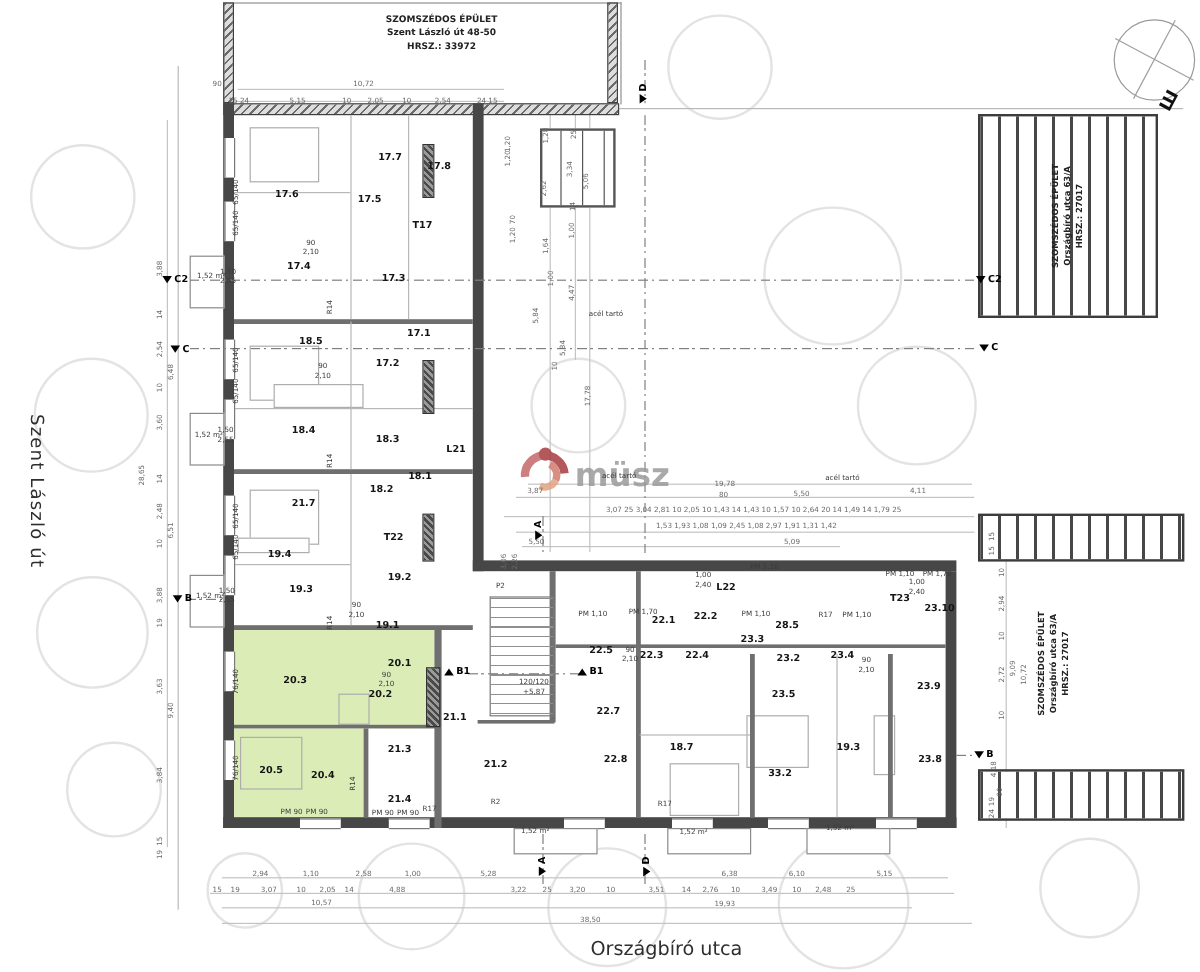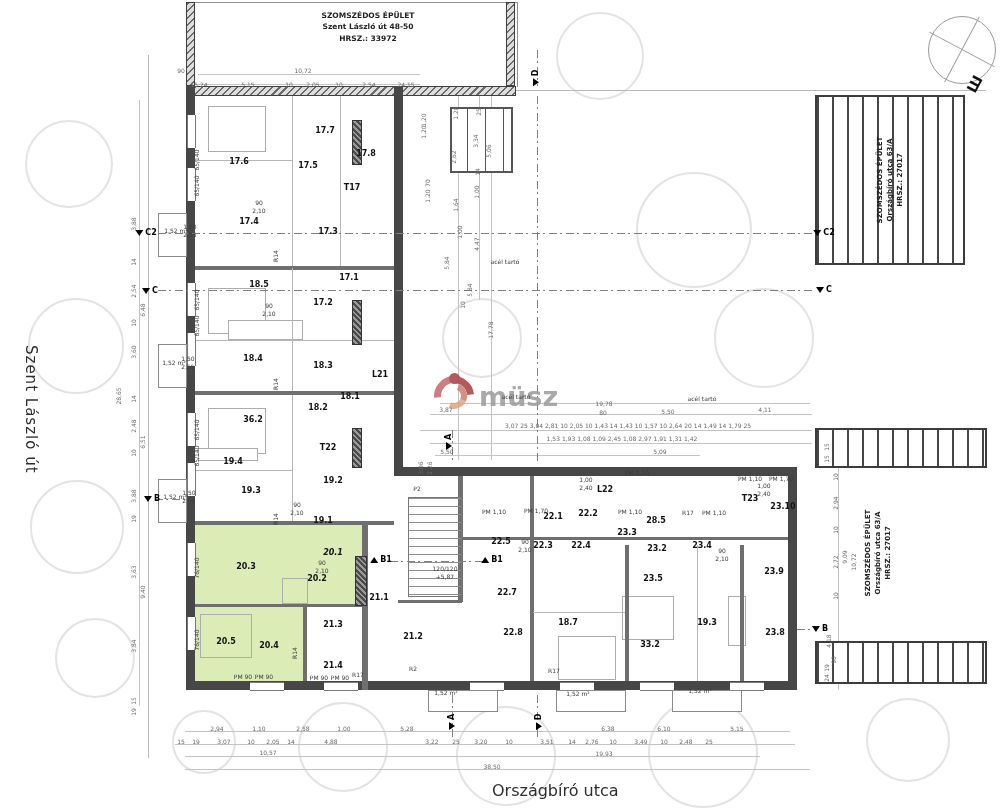--- a/index.html
+++ b/index.html
@@ -229,35 +229,35 @@
 
   <div class="layer">
 
   <span class="item room" style="left: 349px; top: 278px;">17.1</span>
       <span class="item room" style="left: 323px; top: 303px;">17.2</span>
       <span class="item room" style="left: 328px; top: 232px;">17.3</span>
       <span class="item room" style="left: 249px; top: 222px;">17.4</span>
       <span class="item room" style="left: 308px; top: 166px;">17.5</span>
       <span class="item room" style="left: 239px; top: 162px;">17.6</span>
       <span class="item room" style="left: 325px; top: 131px;">17.7</span>
-      <span class="item room" style="left: 366px; top: 139px; margin-top: 15px;">17.8</span>
+      <span class="item room" style="left: 366px; top: 139px;">17.8</span>
       <span class="item room" style="left: 352px; top: 188px;">T17</span>
       <span class="item room" style="left: 350px; top: 397px;">18.1</span>
       <span class="item room" style="left: 318px; top: 408px;">18.2</span>
       <span class="item room" style="left: 323px; top: 366px;">18.3</span>
       <span class="item room" style="left: 253px; top: 359px;">18.4</span>
       <span class="item room" style="left: 259px; top: 285px;">18.5</span>
       <span class="item room" style="left: 380px; top: 375px;">L21</span>
       <span class="item room" style="left: 323px; top: 521px;">19.1</span>
       <span class="item room" style="left: 333px; top: 481px;">19.2</span>
       <span class="item room" style="left: 251px; top: 491px;">19.3</span>
       <span class="item room" style="left: 233px; top: 462px;">19.4</span>
-      <span class="item room" style="left: 253px; top: 420px;">36.2</span>
+      <span class="item room" style="left: 253px; top: 420px;">21.7</span>
       <span class="item room" style="left: 328px; top: 448px;">T22</span>
-      <span class="item room" style="left: 333px; top: 553px; font-style: italic;">20.1</span>
+      <span class="item room" style="left: 333px; top: 553px;">20.1</span>
       <span class="item room" style="left: 317px; top: 579px;">20.2</span>
       <span class="item room" style="left: 246px; top: 567px;">20.3</span>
       <span class="item room" style="left: 269px; top: 646px;">20.4</span>
       <span class="item room" style="left: 226px; top: 642px;">20.5</span>
       <span class="item room" style="left: 379px; top: 598px;">21.1</span>
       <span class="item room" style="left: 413px; top: 637px;">21.2</span>
       <span class="item room" style="left: 333px; top: 625px;">21.3</span>
       <span class="item room" style="left: 333px; top: 666px;">21.4</span>
       <span class="item room" style="left: 553px; top: 517px;">22.1</span>
       <span class="item room" style="left: 588px; top: 514px;">22.2</span>

